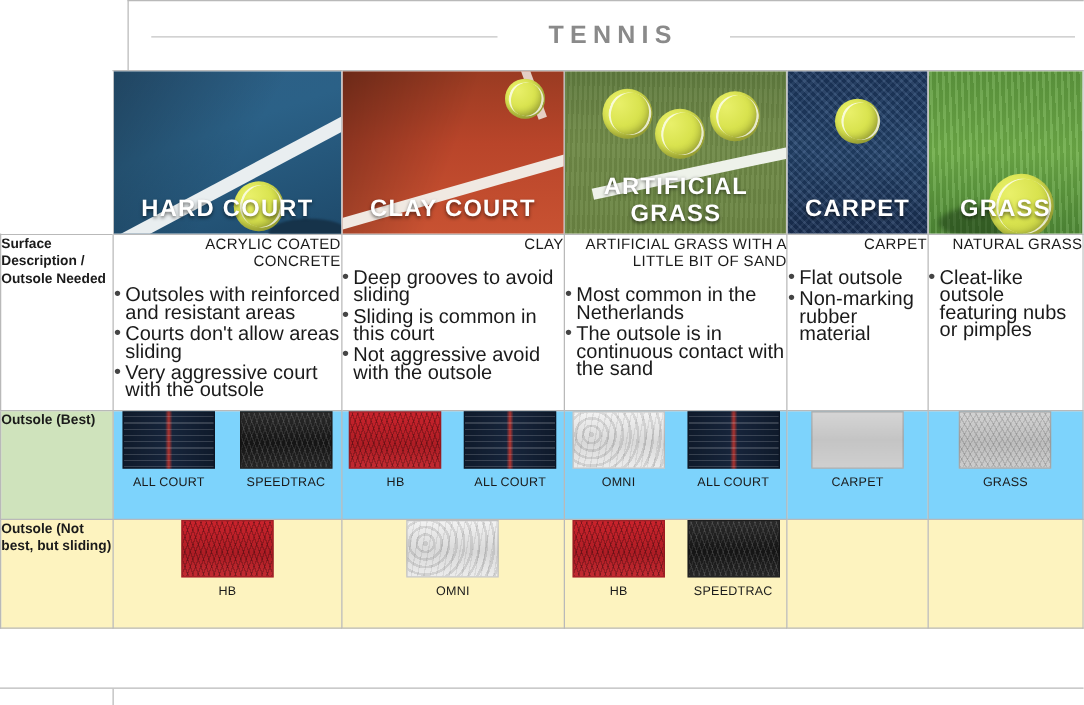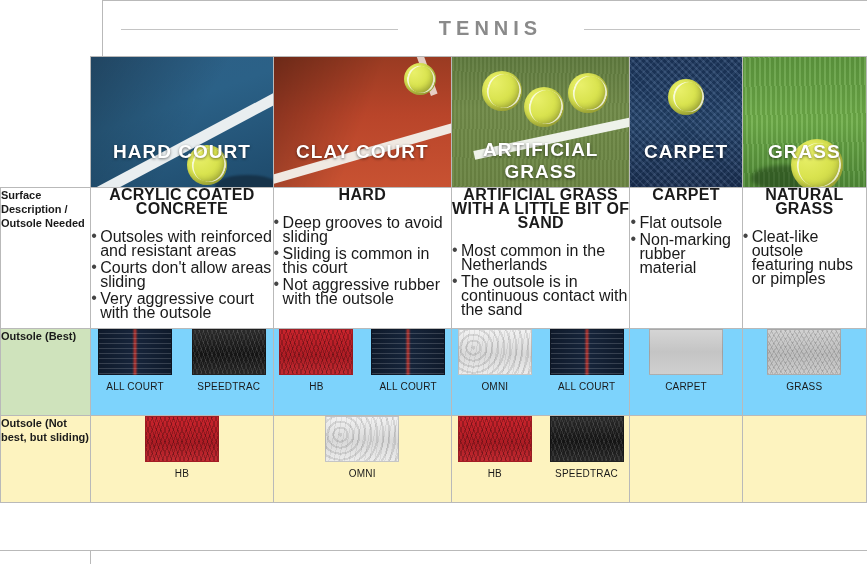--- a/index.html
+++ b/index.html
@@ -102,21 +102,21 @@
   }
   .photo {
     position: absolute;
     inset: 0;
     overflow: hidden;
   }
   .court-name {
     position: absolute;
     left: 0;
     right: 0;
-    bottom: 24px;
+    bottom: 8px;
     text-align: center;
     color: #ffffff;
     font-weight: bold;
     font-size: 19px;
     letter-spacing: 1px;
     line-height: 22px;
     text-shadow: 0 1px 3px rgba(0,0,0,.55);
     z-index: 5;
   }
   .court-name.two-line { bottom: 4px; }
@@ -247,23 +247,23 @@
   .rowlabel.best { background: #cfe3bc; }
   .rowlabel.notbest { background: #fdf3bf; }
 
   
   .desc-cell {
     background: #ffffff;
     padding: 14px 12px 16px 12px;
     height: 140px;
   }
   .desc-title {
-    text-align: center;
-    font-size: 16px;
-    font-weight: bold;
+    text-align: right;
+    font-size: 12px;
+    font-weight: normal;
     letter-spacing: .3px;
     line-height: 14px;
     margin-bottom: 14px;
   }
   .desc-list {
     margin: 0;
     padding: 0;
     list-style: none;
   }
   .desc-list li {
@@ -470,25 +470,25 @@
       <td class="desc-cell">
         <div class="desc-title">ACRYLIC COATED CONCRETE</div>
         <ul class="desc-list">
           <li>Outsoles with reinforced and resistant areas</li>
           <li>Courts don't allow areas sliding</li>
           <li>Very aggressive court with the outsole</li>
         </ul>
       </td>
 
       <td class="desc-cell">
-        <div class="desc-title">HARD</div>
+        <div class="desc-title">CLAY</div>
         <ul class="desc-list">
           <li>Deep grooves to avoid sliding</li>
           <li>Sliding is common in this court</li>
-          <li>Not aggressive rubber with the outsole</li>
+          <li>Not aggressive avoid with the outsole</li>
         </ul>
       </td>
 
       <td class="desc-cell">
         <div class="desc-title">ARTIFICIAL GRASS WITH A LITTLE BIT OF SAND</div>
         <ul class="desc-list">
           <li>Most common in the Netherlands</li>
           <li>The outsole is in continuous contact with the sand</li>
         </ul>
       </td>

